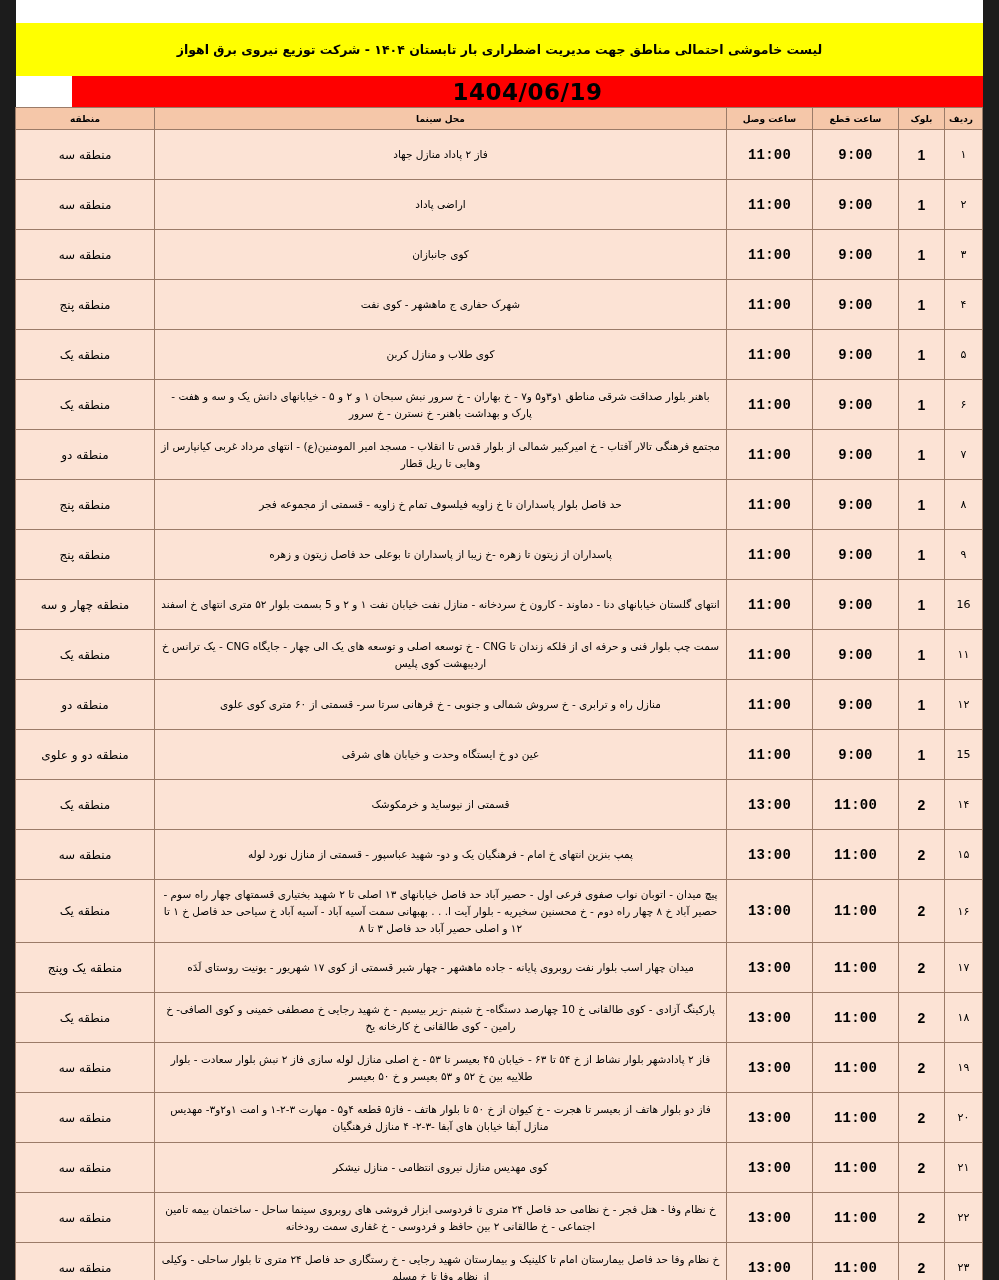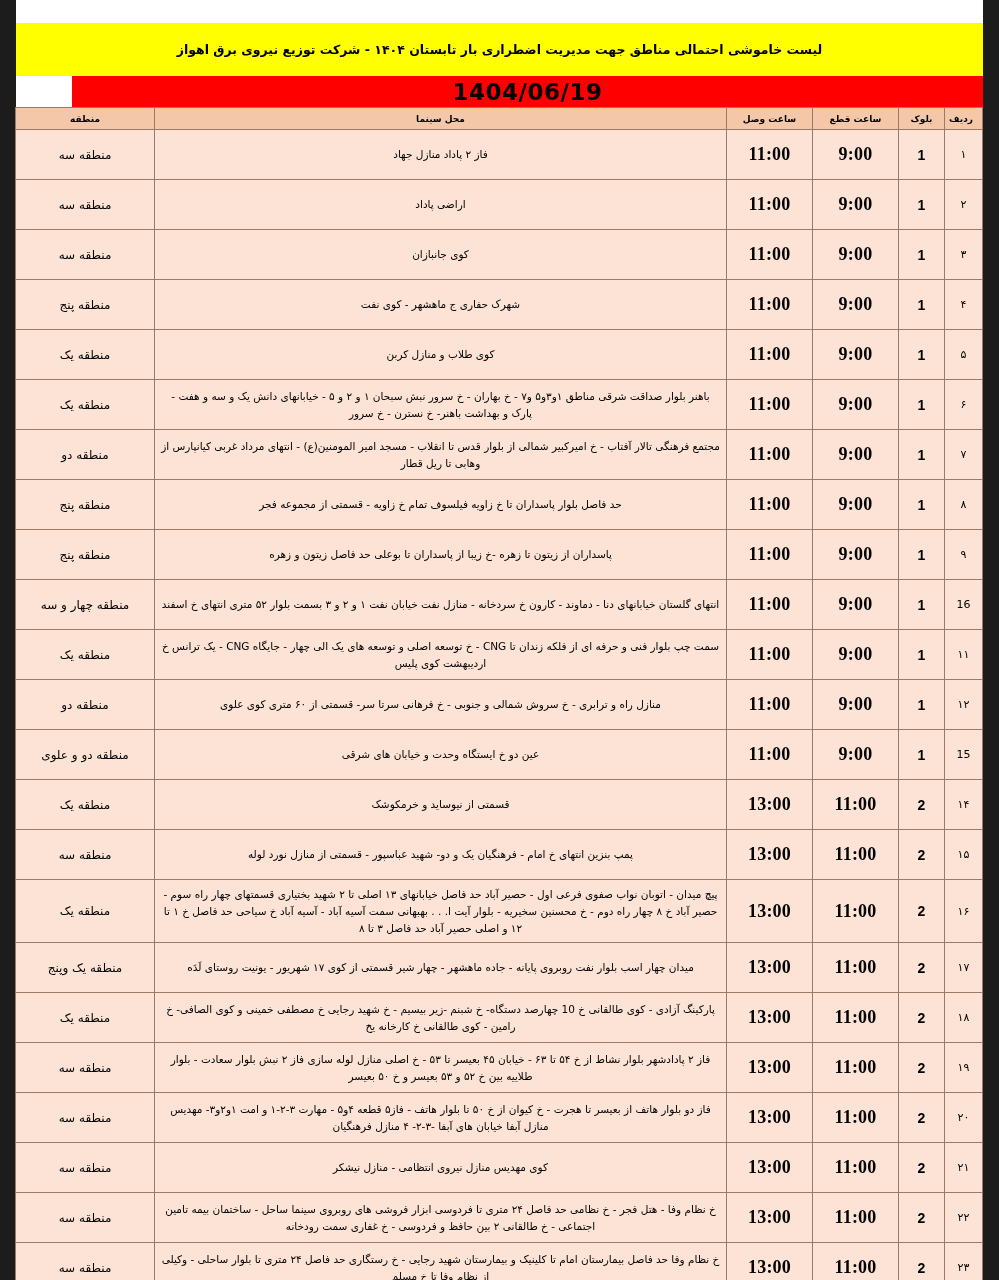--- a/index.html
+++ b/index.html
@@ -96,23 +96,23 @@
   td.radif {
     font-size: 11px;
     font-weight: normal;
   }
   td.blok {
     font-size: 14px;
     font-weight: bold;
     font-family: "Liberation Sans", sans-serif;
   }
   td.time {
-    font-size: 18px;
-    font-weight: bold;
-    font-family: Liberation Serif, serif;
+    font-size: 14px;
+    font-weight: bold;
+    font-family: Liberation Mono, monospace;
     letter-spacing: 0.2px;
   }
   td.mahal {
     font-size: 10.5px;
     line-height: 1.6;
     padding: 7px 9px;
   }
   td.mantagheh {
     font-size: 12px;
   }
@@ -218,21 +218,21 @@
             <td class="time">9:00</td>
             <td class="time">11:00</td>
             <td class="mahal">پاسداران از زیتون تا زهره -خ زیبا از پاسداران تا بوعلی حد فاصل زیتون و زهره</td>
             <td class="mantagheh">منطقه پنج</td>
           </tr>
           <tr>
             <td class="radif">16</td>
             <td class="blok">1</td>
             <td class="time">9:00</td>
             <td class="time">11:00</td>
-            <td class="mahal">انتهای گلستان خیابانهای دنا - دماوند - کارون خ سردخانه - منازل نفت خیابان نفت ۱ و ۲ و ۳  بسمت بلوار ۵۲ متری انتهای خ اسفند</td>
+            <td class="mahal">انتهای گلستان خیابانهای دنا - دماوند - کارون خ سردخانه - منازل نفت خیابان نفت ۱ و ۲ و 5  بسمت بلوار ۵۲ متری انتهای خ اسفند</td>
             <td class="mantagheh">منطقه چهار و سه</td>
           </tr>
           <tr>
             <td class="radif">۱۱</td>
             <td class="blok">1</td>
             <td class="time">9:00</td>
             <td class="time">11:00</td>
             <td class="mahal">سمت چپ بلوار فنی و حرفه ای از فلکه زندان تا CNG - خ توسعه اصلی و توسعه های یک الی چهار - جایگاه CNG - یک ترانس خ اردیبهشت کوی پلیس</td>
             <td class="mantagheh">منطقه یک</td>
           </tr>

